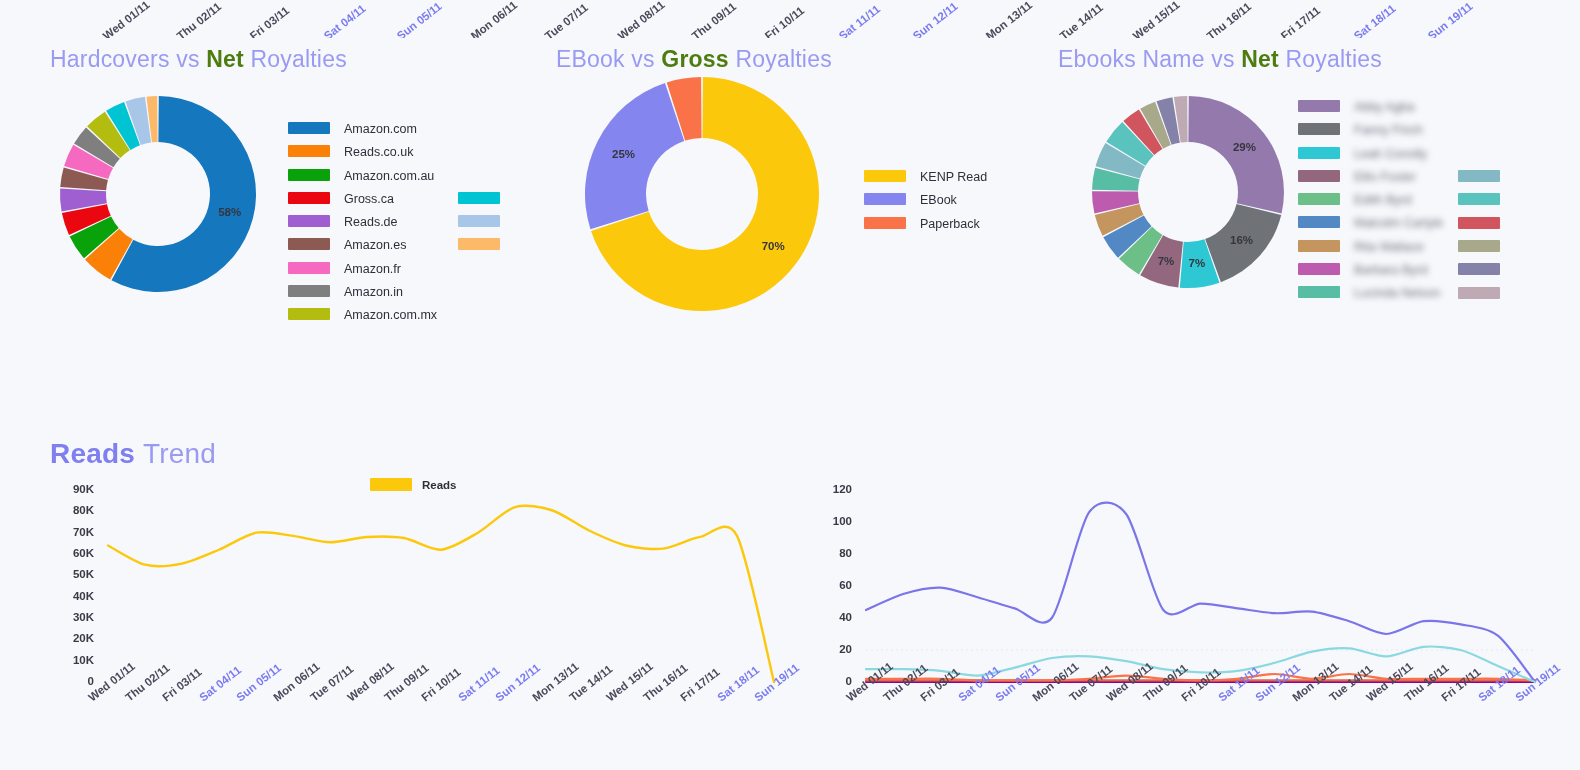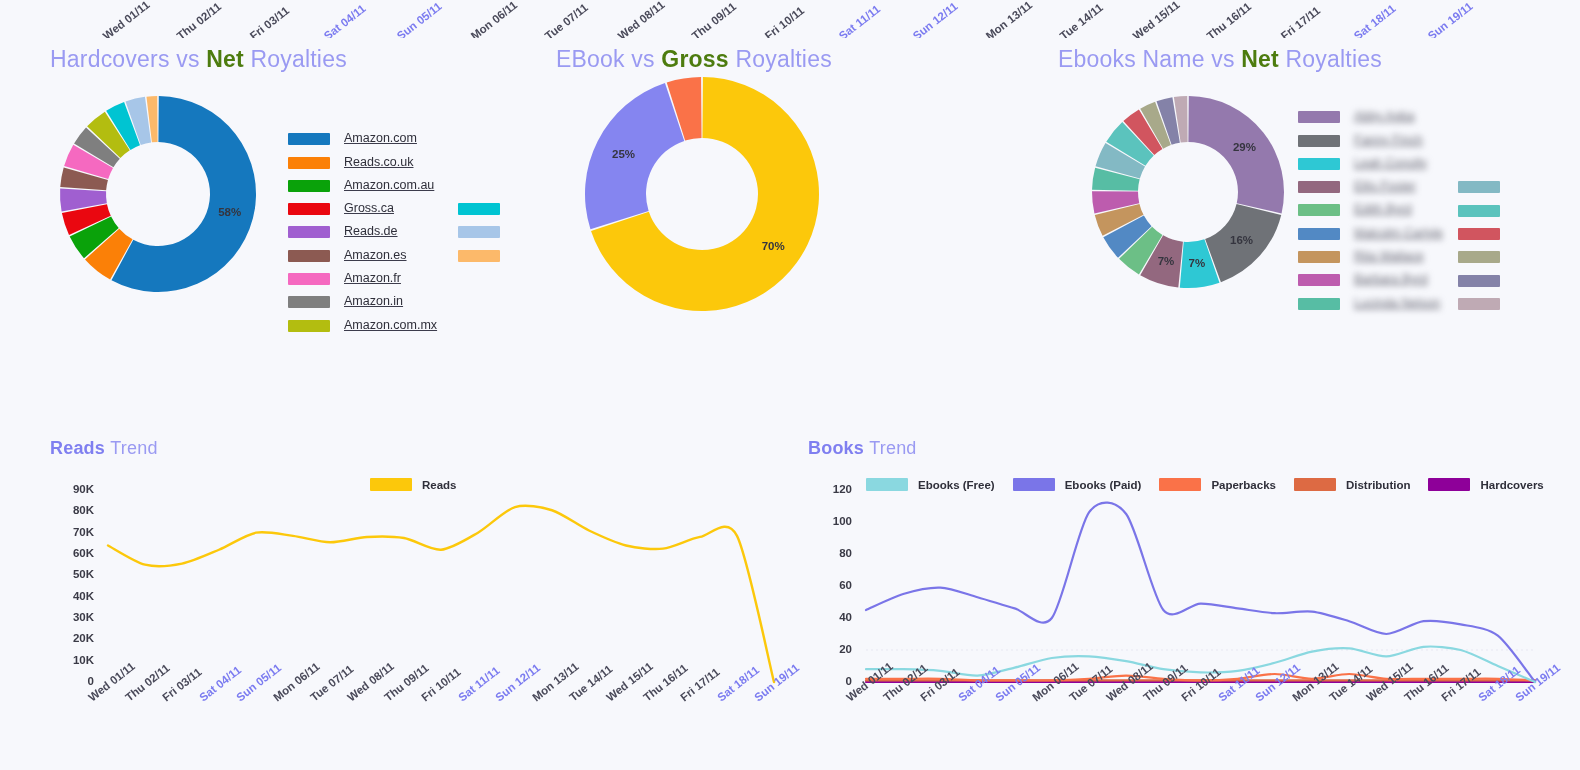--- a/index.html
+++ b/index.html
@@ -37,29 +37,29 @@
 
   .donut-wrap{position:absolute;}
   .donut-wrap svg{display:block;}
   .pct{
     font-size:11.5px;font-weight:700;fill:#35353f;
     font-family:"Liberation Sans", sans-serif;
   }
 
   
   .legend{position:absolute;}
-  .legend .lrow{display:flex;align-items:flex-end;height:23.3px;text-decoration:underline;}
+  .legend .lrow{display:flex;align-items:flex-start;height:23.3px;}
   .legend .sw{width:42px;height:12px;border-radius:1px;flex:none;}
   .legend .lb{margin-left:14px;font-size:12.5px;color:#2f2f3a;white-space:nowrap;font-weight:500;}
   .legend.blurred .lb{filter:blur(3.2px);color:#6d6d78;}
   .legend-col2 .lrow{height:23.3px;}
 
   
   .trend{position:absolute;}
-  .trend-title{font-size:18px;color:#9a9af2;white-space:nowrap;letter-spacing:.2px;}
+  .trend-title{font-size:28px;color:#9a9af2;white-space:nowrap;letter-spacing:.2px;}
   .trend-title b{font-weight:700;color:#7f7ff0;}
   .ylab{
     position:absolute;font-size:11.5px;font-weight:700;color:#3a3a46;
     text-align:right;white-space:nowrap;
   }
   .xaxis{position:absolute;}
   .xaxis .tick{
     position:absolute;top:0;
     font-size:11.5px;font-weight:600;color:#4a4a5a;
     transform:rotate(-38deg);transform-origin:left top;white-space:nowrap;
@@ -174,20 +174,34 @@
       <span>EBook vs </span><b>Gross</b><span> Royalties</span>
     </div>
     <div class="donut-wrap" style="left:26px;top:28px;" id="donut1">
         <svg width="240" height="240" viewBox="0 0 240 240">
           <path d="M120.91890640397922,3.003608555559609 A117,117 0 1 1 9.013777228815968,157.02780516024563 L66.87838910097175,137.72271016216885 A56,56 0 1 0 120.43981844976784,64.00172717189179 Z" fill="#fcc80b"></path>
           <text x="191.19349550499538" y="175.72510220173763" text-anchor="middle" class="pct">70%</text>
           <path d="M8.44586183867689,155.2799413135061 A117,117 0 0 1 82.97219483975437,9.013777228815968 L102.27728983783115,66.87838910097175 A56,56 0 0 0 66.60656635013595,136.88612575689183 Z" fill="#8585f0"></path>
           <text x="41.59142587142361" y="84.04883602291993" text-anchor="middle" class="pct">25%</text>
           <path d="M84.72005868649393,8.445861838676876 A117,117 0 0 1 119.0810935960208,3.003608555559609 L119.56018155023219,64.00172717189179 A56,56 0 0 0 103.1138742431082,66.60656635013594 Z" fill="#fa7248"></path>
         </svg>
+      </div>
+    <div class="legend" style="left:308px;top:124px;" id="legend1">
+        <div class="lrow">
+          <div class="sw" style="background: rgb(252, 200, 11);"></div>
+          <div class="lb">KENP Read</div>
+        </div>
+        <div class="lrow">
+          <div class="sw" style="background: rgb(133, 133, 240);"></div>
+          <div class="lb">EBook</div>
+        </div>
+        <div class="lrow">
+          <div class="sw" style="background: rgb(250, 114, 72);"></div>
+          <div class="lb">Paperback</div>
+        </div>
       </div>
   </div>
 
   <div class="panel" style="left:1058px;width:500px;">
     <div class="panel-title">
       <span>Ebooks Name vs </span><b>Net</b><span> Royalties</span>
     </div>
     <div class="donut-wrap" style="left:32px;top:48px;" id="donut2">
         <svg width="196" height="196" viewBox="0 0 196 196">
           <path d="M98.75397448531629,2.002960866100196 A96,96 0 0 1 191.57095997116562,119.45869171395414 L146.73487498498207,109.17640193435112 A50,50 0 0 0 98.39269504443557,48.001542117760515 Z" fill="#9479ad"></path>
@@ -302,45 +316,20 @@
       <div class="tick" style="left: 517px; top: 6px;">Tue 14/11</div>
       <div class="tick" style="left: 554px; top: 6px;">Wed 15/11</div>
       <div class="tick" style="left: 591px; top: 6px;">Thu 16/11</div>
       <div class="tick" style="left: 628px; top: 6px;">Fri 17/11</div>
       <div class="tick we" style="left: 665px; top: 6px;">Sat 18/11</div>
       <div class="tick we" style="left: 702px; top: 6px;">Sun 19/11</div>
     </div>
 </div>
 
 <div class="trend" style="left:808px;top:438px;width:740px;height:330px;">
-  <div class="trend-title">
-    <b>Books </b><span>Trend</span>
-  </div>
-  <div class="tlegend" style="left:58px;top:40px;" id="tlegend1">
-      <div class="item">
-        <div class="sw" style="background: rgb(138, 216, 224);"></div>
-        <div class="lb">Ebooks (Free)</div>
-      </div>
-      <div class="item">
-        <div class="sw" style="background: rgb(122, 117, 232);"></div>
-        <div class="lb">Ebooks (Paid)</div>
-      </div>
-      <div class="item">
-        <div class="sw" style="background: rgb(250, 114, 72);"></div>
-        <div class="lb">Paperbacks</div>
-      </div>
-      <div class="item">
-        <div class="sw" style="background: rgb(221, 106, 67);"></div>
-        <div class="lb">Distribution</div>
-      </div>
-      <div class="item">
-        <div class="sw" style="background: rgb(142, 0, 153);"></div>
-        <div class="lb">Hardcovers</div>
-      </div>
-    </div>
   <div id="books-plot" style="position:absolute;left:0;top:52px;"><div class="ylab" style="left: 0px; width: 44px; top: 185px;">0</div><div class="ylab" style="left: 0px; width: 44px; top: 153px;">20</div><div class="ylab" style="left: 0px; width: 44px; top: 121px;">40</div><div class="ylab" style="left: 0px; width: 44px; top: 89px;">60</div><div class="ylab" style="left: 0px; width: 44px; top: 57px;">80</div><div class="ylab" style="left: 0px; width: 44px; top: 25px;">100</div><div class="ylab" style="left: 0px; width: 44px; top: -7px;">120</div><svg width="735" height="198" viewBox="0 0 735 198">
         <line x1="58" y1="160" x2="727" y2="160" stroke="#e7e7f2" stroke-width="1" stroke-dasharray="2 3"></line>
         <path d="M58,192 C63.20333333333333,192 84.75999999999999,192 95.16666666666666,192 C105.57333333333332,192 121.92666666666665,192 132.33333333333331,192 C142.73999999999998,192 159.09333333333333,192 169.5,192 C179.90666666666667,192 196.26,192 206.66666666666666,192 C217.07333333333332,192 233.42666666666668,192 243.83333333333334,192 C254.24,192 270.5933333333333,192 281,192 C291.4066666666667,192 307.76000000000005,192 318.1666666666667,192 C328.5733333333333,192 344.9266666666667,192 355.3333333333333,192 C365.73999999999995,192 382.0933333333333,192 392.5,192 C402.9066666666667,192 419.26000000000005,192 429.6666666666667,192 C440.0733333333333,192 456.4266666666667,192 466.8333333333333,192 C477.23999999999995,192 493.5933333333333,192 504,192 C514.4066666666666,192 530.7600000000001,192 541.1666666666667,192 C551.5733333333334,192 567.9266666666667,192 578.3333333333334,192 C588.74,192 605.0933333333334,192 615.5,192 C625.9066666666666,192 642.26,192 652.6666666666666,192 C663.0733333333333,192 679.4266666666667,192 689.8333333333334,192 C700.24,192 721.7966666666666,192 727,192" fill="none" stroke="#8e0099" stroke-width="2.2" stroke-linecap="round" stroke-linejoin="round"></path>
         <path d="M58,190.4 C63.20333333333333,190.4 84.75999999999999,190.4 95.16666666666666,190.4 C105.57333333333332,190.4 121.92666666666665,190.4 132.33333333333331,190.4 C142.73999999999998,190.4 159.09333333333333,190.4 169.5,190.4 C179.90666666666667,190.4 196.26,190.4 206.66666666666666,190.4 C217.07333333333332,190.4 233.42666666666668,190.4 243.83333333333334,190.4 C254.24,190.4 270.5933333333333,190.4 281,190.4 C291.4066666666667,190.4 307.76000000000005,190.4 318.1666666666667,190.4 C328.5733333333333,190.4 344.9266666666667,190.4 355.3333333333333,190.4 C365.73999999999995,190.4 382.0933333333333,190.4 392.5,190.4 C402.9066666666667,190.4 419.26000000000005,190.4 429.6666666666667,190.4 C440.0733333333333,190.4 456.4266666666667,190.4 466.8333333333333,190.4 C477.23999999999995,190.4 493.5933333333333,190.4 504,190.4 C514.4066666666666,190.4 530.7600000000001,190.4 541.1666666666667,190.4 C551.5733333333334,190.4 567.9266666666667,190.4 578.3333333333334,190.4 C588.74,190.4 605.0933333333334,190.4 615.5,190.4 C625.9066666666666,190.4 642.26,190.4 652.6666666666666,190.4 C663.0733333333333,190.4 679.4266666666667,190.4 689.8333333333334,190.4 C700.24,190.4 721.7966666666666,190.4 727,190.4" fill="none" stroke="#dd6a43" stroke-width="2.2" stroke-linecap="round" stroke-linejoin="round"></path>
         <path d="M58,188.8 C63.20333333333333,188.8 84.75999999999999,188.8 95.16666666666666,188.8 C105.57333333333332,188.8 121.92666666666665,188.57600000000002 132.33333333333331,188.8 C142.73999999999998,189.024 159.09333333333333,190.17600000000002 169.5,190.4 C179.90666666666667,190.624 196.26,190.4 206.66666666666666,190.4 C217.07333333333332,190.4 233.42666666666668,190.624 243.83333333333334,190.4 C254.24,190.17600000000002 270.5933333333333,189.472 281,188.8 C291.4066666666667,188.12800000000001 307.76000000000005,185.6 318.1666666666667,185.6 C328.5733333333333,185.6 344.9266666666667,188.12800000000001 355.3333333333333,188.8 C365.73999999999995,189.472 382.0933333333333,190.4 392.5,190.4 C402.9066666666667,190.4 419.26000000000005,189.696 429.6666666666667,188.8 C440.0733333333333,187.90400000000002 456.4266666666667,184 466.8333333333333,184 C477.23999999999995,184 493.5933333333333,188.8 504,188.8 C514.4066666666666,188.8 530.7600000000001,184 541.1666666666667,184 C551.5733333333334,184 567.9266666666667,188.12800000000001 578.3333333333334,188.8 C588.74,189.472 605.0933333333334,188.8 615.5,188.8 C625.9066666666666,188.8 642.26,188.8 652.6666666666666,188.8 C663.0733333333333,188.8 679.4266666666667,188.57600000000002 689.8333333333334,188.8 C700.24,189.024 721.7966666666666,190.17600000000002 727,190.4" fill="none" stroke="#fa7248" stroke-width="2.2" stroke-linecap="round" stroke-linejoin="round"></path>
         <path d="M58,120 C63.20333333333333,117.76 84.75999999999999,107.136 95.16666666666666,104 C105.57333333333332,100.864 121.92666666666665,97.15200000000002 132.33333333333331,97.60000000000001 C142.73999999999998,98.048 159.09333333333333,104.28800000000001 169.5,107.2 C179.90666666666667,110.112 196.26,115.48799999999999 206.66666666666666,118.39999999999999 C217.07333333333332,121.312 233.42666666666668,141.44 243.83333333333334,128 C254.24,114.56 270.5933333333333,36.96000000000001 281,22.400000000000006 C291.4066666666667,7.840000000000007 307.76000000000005,10.336000000000002 318.1666666666667,24 C328.5733333333333,37.664 344.9266666666667,107.456 355.3333333333333,120 C365.73999999999995,132.544 382.0933333333333,113.824 392.5,113.6 C402.9066666666667,113.37599999999999 419.26000000000005,117.05599999999998 429.6666666666667,118.39999999999999 C440.0733333333333,119.744 456.4266666666667,122.752 466.8333333333333,123.2 C477.23999999999995,123.64800000000001 493.5933333333333,120.48 504,121.60000000000001 C514.4066666666666,122.72000000000001 530.7600000000001,128.064 541.1666666666667,131.2 C551.5733333333334,134.33599999999998 567.9266666666667,144 578.3333333333334,144 C588.74,144 605.0933333333334,132.54399999999998 615.5,131.2 C625.9066666666666,129.856 642.26,132.38400000000001 652.6666666666666,134.4 C663.0733333333333,136.416 679.4266666666667,137.536 689.8333333333334,145.6 C700.24,153.664 721.7966666666666,185.504 727,192" fill="none" stroke="#7a75e8" stroke-width="2.2" stroke-linecap="round" stroke-linejoin="round"></path>
         <path d="M58,179.2 C63.20333333333333,179.2 84.75999999999999,178.976 95.16666666666666,179.2 C105.57333333333332,179.42399999999998 121.92666666666665,179.90400000000002 132.33333333333331,180.8 C142.73999999999998,181.696 159.09333333333333,186.048 169.5,185.6 C179.90666666666667,185.152 196.26,180.064 206.66666666666666,177.6 C217.07333333333332,175.136 233.42666666666668,169.568 243.83333333333334,168 C254.24,166.432 270.5933333333333,165.952 281,166.4 C291.4066666666667,166.848 307.76000000000005,169.408 318.1666666666667,171.2 C328.5733333333333,172.992 344.9266666666667,177.63199999999998 355.3333333333333,179.2 C365.73999999999995,180.768 382.0933333333333,182.17600000000002 392.5,182.4 C402.9066666666667,182.624 419.26000000000005,182.144 429.6666666666667,180.8 C440.0733333333333,179.45600000000002 456.4266666666667,175.488 466.8333333333333,172.8 C477.23999999999995,170.11200000000002 493.5933333333333,163.61599999999999 504,161.6 C514.4066666666666,159.584 530.7600000000001,157.728 541.1666666666667,158.4 C551.5733333333334,159.072 567.9266666666667,166.624 578.3333333333334,166.4 C588.74,166.17600000000002 605.0933333333334,157.696 615.5,156.8 C625.9066666666666,155.90400000000002 642.26,157.312 652.6666666666666,160 C663.0733333333333,162.688 679.4266666666667,171.52 689.8333333333334,176 C700.24,180.48 721.7966666666666,189.76 727,192" fill="none" stroke="#8ad8e0" stroke-width="2.2" stroke-linecap="round" stroke-linejoin="round"></path>
       </svg></div>
   <div class="xaxis" style="left:0;top:250px;" id="xaxis1">
       <div class="tick" style="left: 36px; top: 6px;">Wed 01/11</div>

